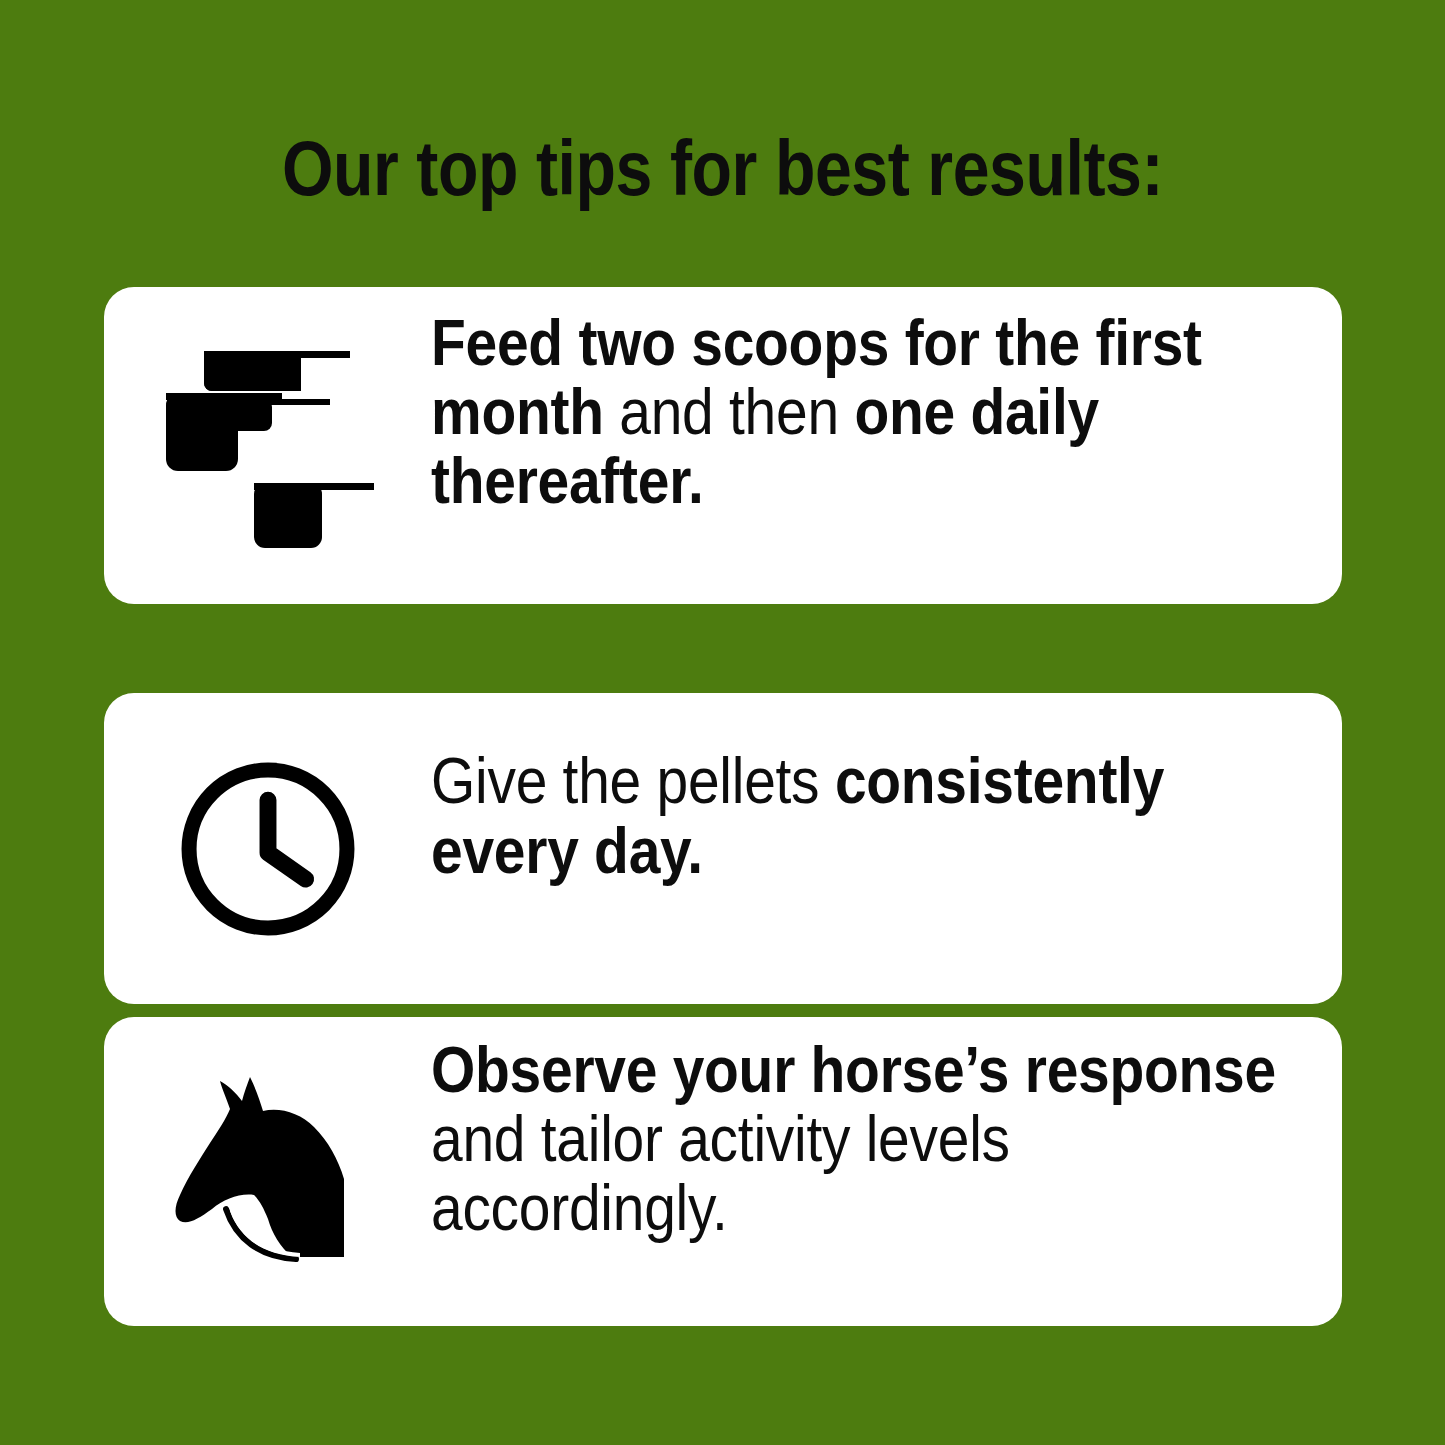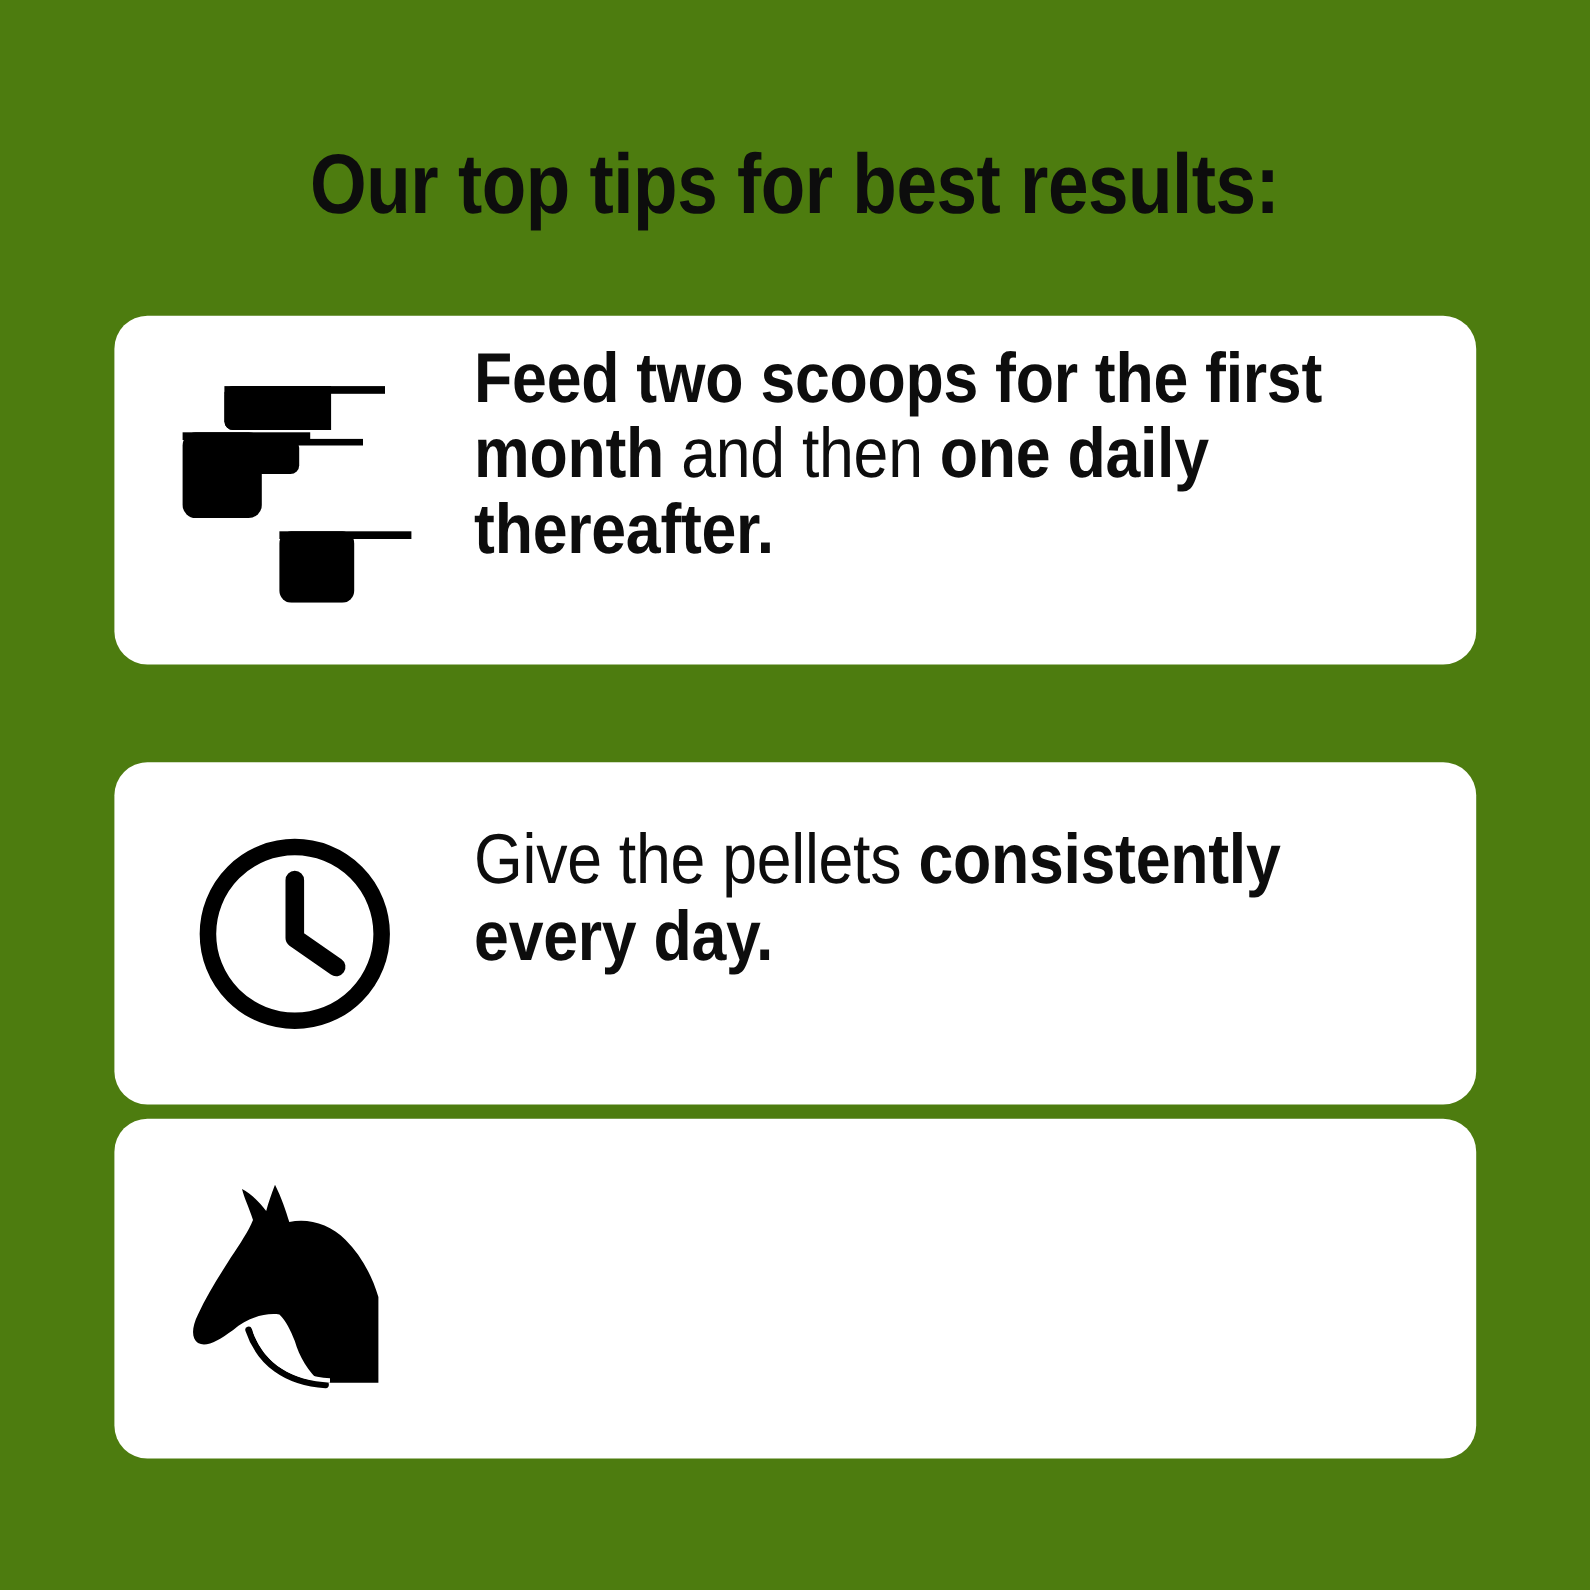--- a/index.html
+++ b/index.html
@@ -154,15 +154,20 @@
                  C30,152 20,158 12,154
                  C6,150 6,140 12,128
                  C20,110 32,92 42,76
                  C50,64 58,52 62,42 Z" fill="#000"></path>
 
         <path d="M58,142 C68,172 92,190 128,192" fill="none" stroke="#000" stroke-width="6" stroke-linecap="round"></path>
 
         <path d="M68,140 C78,168 100,184 132,186 L132,190 C96,188 72,172 62,144 Z" fill="#ffffff"></path>
       </svg>
     </div>
+    <div class="text-col">
+      <p class="card-text">
+        <span class="b">Observe your horse’s response</span><span class="r"> and tailor activity levels accordingly.</span>
+      </p>
+    </div>
   </div>
 
 </div>
 
 </body></html>

